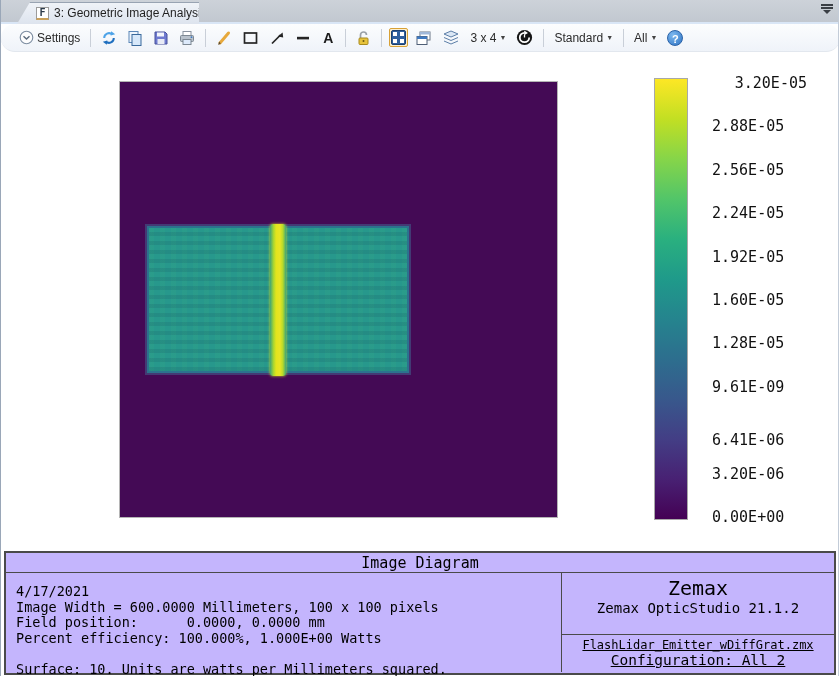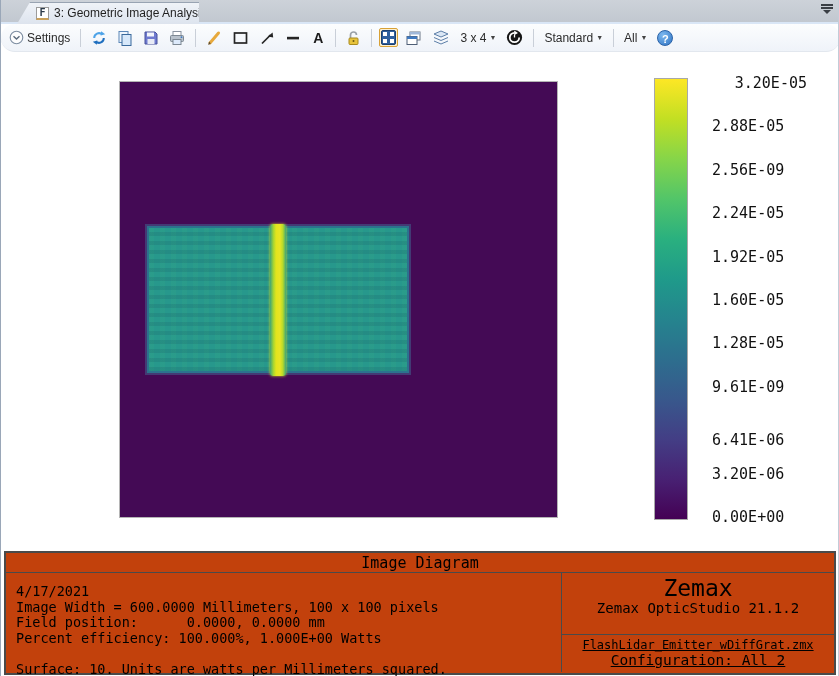--- a/index.html
+++ b/index.html
@@ -37,21 +37,21 @@
   .pin .tri {
     width:0; height:0; margin:1px auto 0;
     border-left:4px solid transparent; border-right:4px solid transparent;
     border-top:4px solid #3a3f45;
   }
   
   .toolbar {
     position:absolute; left:0; top:24px; width:839px; height:28px;
     background:linear-gradient(#fcfdfe,#eff3f9);
     border-bottom:1px solid #e2e7ee;
-    display:flex; align-items:center; padding-left:5px; gap:4px;border-radius:14px;
+    display:flex; align-items:center; padding-left:15px; gap:4px;border-radius:14px;
   }
   .tbtn {
     display:flex; align-items:center; gap:3px; padding:2px 3px;
     border-radius:2px; color:#2b2b2b; font-size:12px; white-space:nowrap;
   }
   .sep { width:1px; height:18px; background:#c9cfd8; margin:0 3px; flex:0 0 auto; }
   .caret { font-size:7px; color:#444; line-height:1; }
   .tbtn svg { display:block; }
   .tool-A { font:bold 14px/14px "Liberation Sans", sans-serif; color:#1c1c1c; padding:0 2px; }
   .fit-active {
@@ -87,33 +87,33 @@
     position:absolute; left:653px; top:26px; width:34px; height:442px;
     border:1px solid #a8a8a8;
   }
   .cb-label {
     position:absolute; left:711px; height:16px; width:95px;
     font:15px/16px "DejaVu Sans Mono", monospace; color:#111; white-space:pre;
   }
   
   .footer {
     position:absolute; left:3px; top:551px; width:832px; height:124px;
-    border:2px solid #4a4a4a; background:#c2410c;
+    border:2px solid #4a4a4a; background:#c4b5fd;
     font-family:"DejaVu Sans Mono", monospace; color:#000;
   }
   .footer-header {
     height:20px; border-bottom:1px solid #4a4a4a;
     text-align:center; font-size:15px; line-height:20px;
   }
   .footer-body { display:flex; height:99px; }
   .footer-left { flex:1 1 auto; padding:11px 0 0 10px; }
   .info-line { font-size:13.5px; line-height:15.5px; white-space:pre; }
   .footer-right { flex:0 0 273px; border-left:1px solid #4a4a4a; display:flex; flex-direction:column; }
   .brand-cell { flex:0 0 62px; border-bottom:1px solid #4a4a4a; text-align:center; padding-top:5px; }
-  .brand-name { font-size:23px; line-height:21px; }
+  .brand-name { font-size:20px; line-height:21px; }
   .brand-product { font-size:14px; line-height:18px; }
   .file-cell { flex:1 1 auto; text-align:center; padding-top:3px;text-decoration:underline; }
   .file-name { font-size:12px; line-height:14px; }
   .file-config { font-size:14.5px; line-height:17px; }
 </style>
 </head>
 <body>
 
 <div class="tabbar">
   <div class="tab">
@@ -261,21 +261,21 @@
 
 <div class="canvas">
   <div class="image-plot">
     <div class="beam-rect"></div>
     <div class="beam-stripe"></div>
   </div>
   <div class="colorbar" style="background: linear-gradient(rgb(253, 231, 37), rgb(194, 223, 35), rgb(134, 213, 73), rgb(82, 197, 105), rgb(42, 176, 127), rgb(31, 154, 138), rgb(37, 132, 142), rgb(45, 110, 142), rgb(56, 88, 140), rgb(67, 62, 133), rgb(72, 33, 115), rgb(68, 1, 84));"></div>
   <div>
       <div class="cb-label" style="top: 23px; text-align: right;">3.20E-05</div>
       <div class="cb-label" style="top: 66.4px;">2.88E-05</div>
-      <div class="cb-label" style="top: 109.8px;">2.56E-09</div>
+      <div class="cb-label" style="top: 109.8px;">2.56E-05</div>
       <div class="cb-label" style="top: 153.2px;">2.24E-05</div>
       <div class="cb-label" style="top: 196.6px;">1.92E-05</div>
       <div class="cb-label" style="top: 240px;">1.60E-05</div>
       <div class="cb-label" style="top: 283.4px;">1.28E-05</div>
       <div class="cb-label" style="top: 326.8px;">9.61E-09</div>
       <div class="cb-label" style="top: 380px;">6.41E-06</div>
       <div class="cb-label" style="top: 413.6px;">3.20E-06</div>
       <div class="cb-label" style="top: 457px;">0.00E+00</div>
     </div>
 </div>

